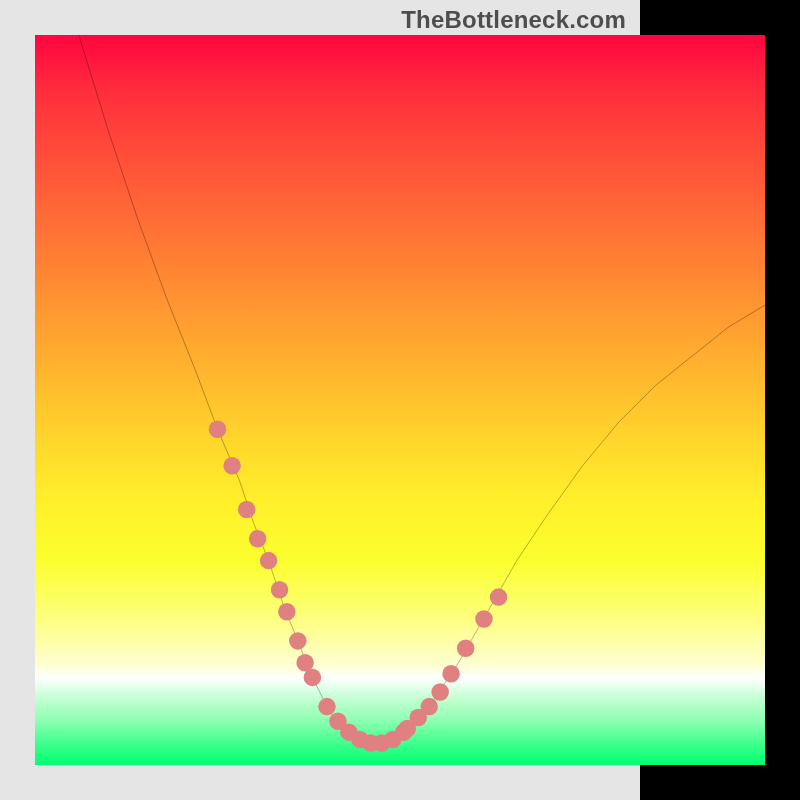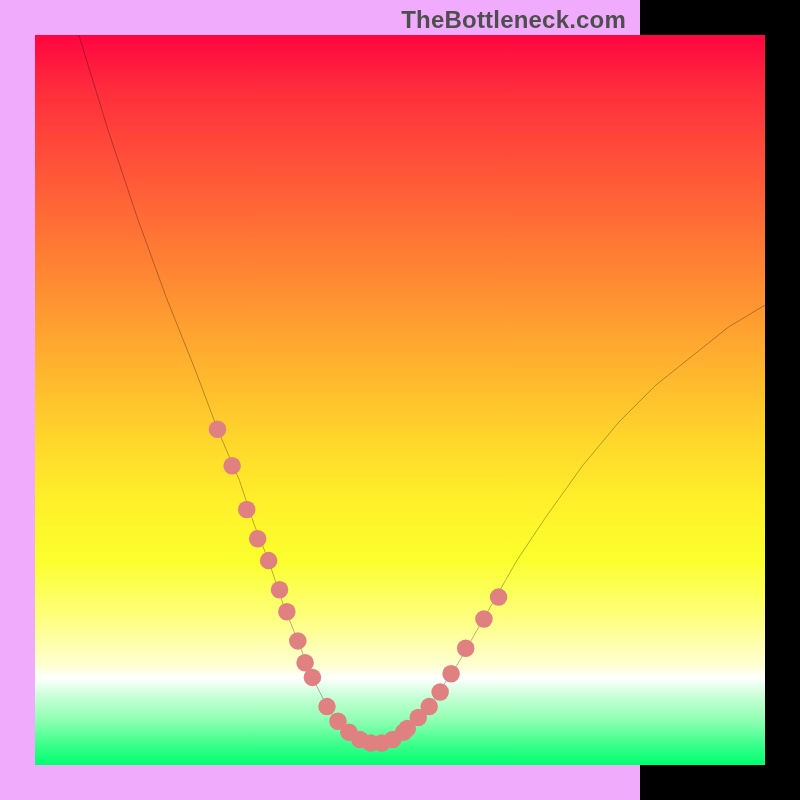--- a/index.html
+++ b/index.html
@@ -7,21 +7,21 @@
     padding: 0;
     width: 800px;
     height: 800px;
     background: #000;
     font-family: Arial, Helvetica, sans-serif;
   }
   .frame {
     position: relative;
     width: 640px;
     height: 800px;
-    background: #f0abfc;
+    background: #e5e5e5;
   }
   .watermark {
     position: absolute;
     top: 6px;
     right: 14px;
     color: #4e4e4e;
     font-size: 24px;
     font-weight: 600;
     letter-spacing: 0.2px;
     z-index: 10;

